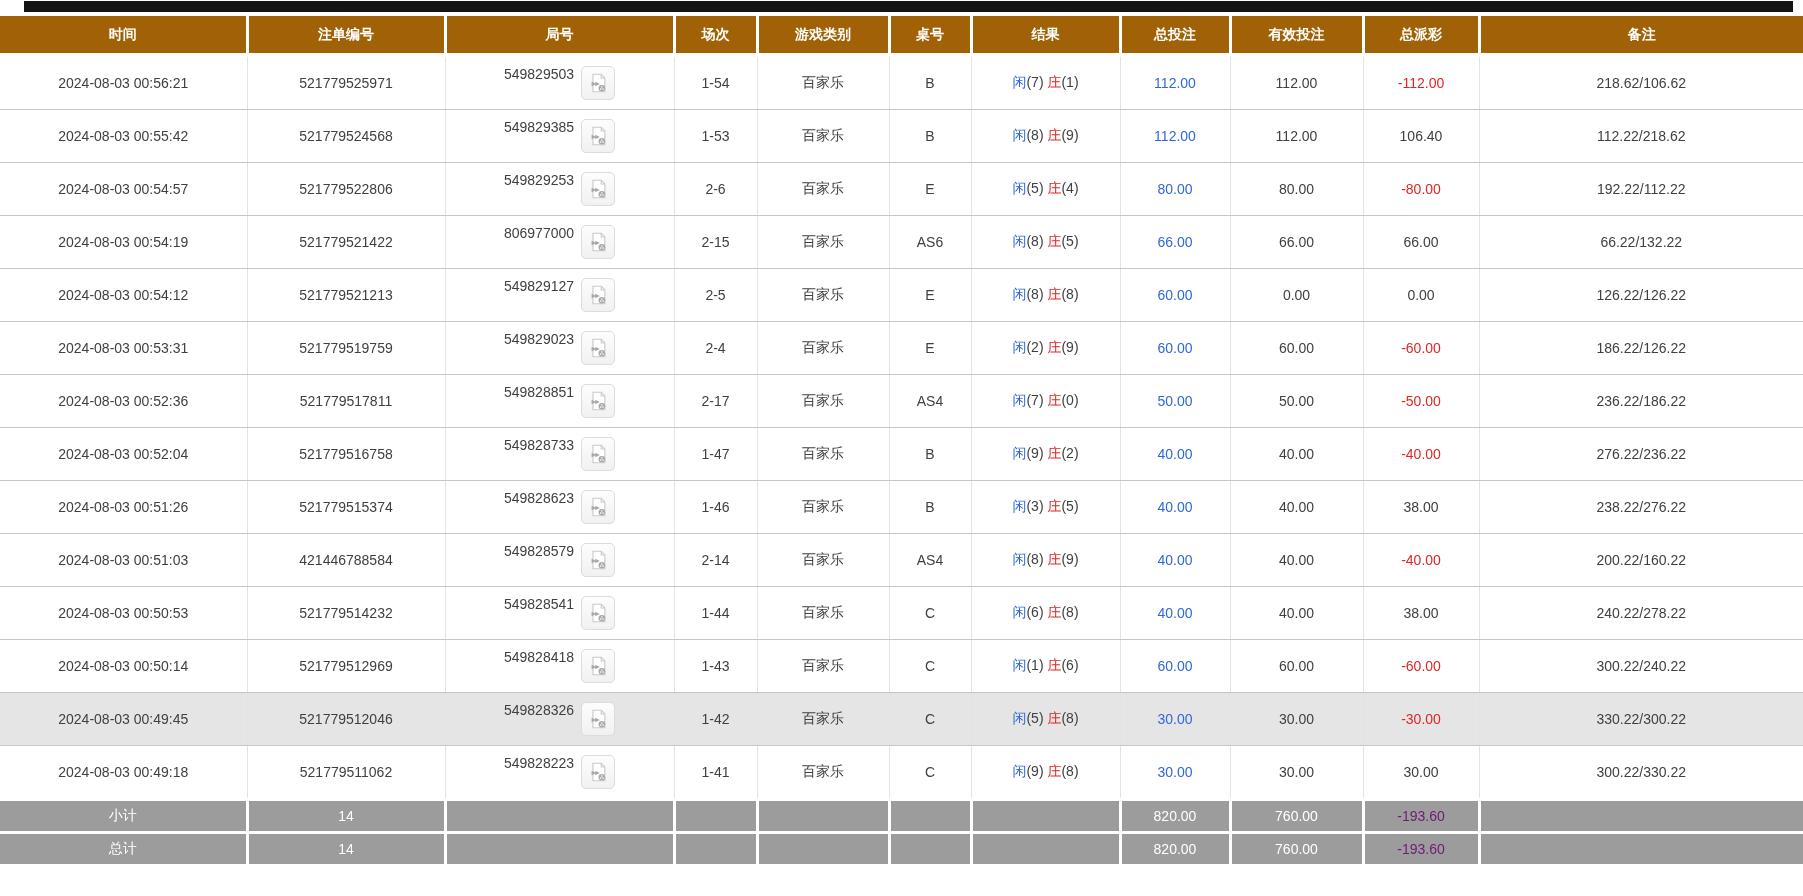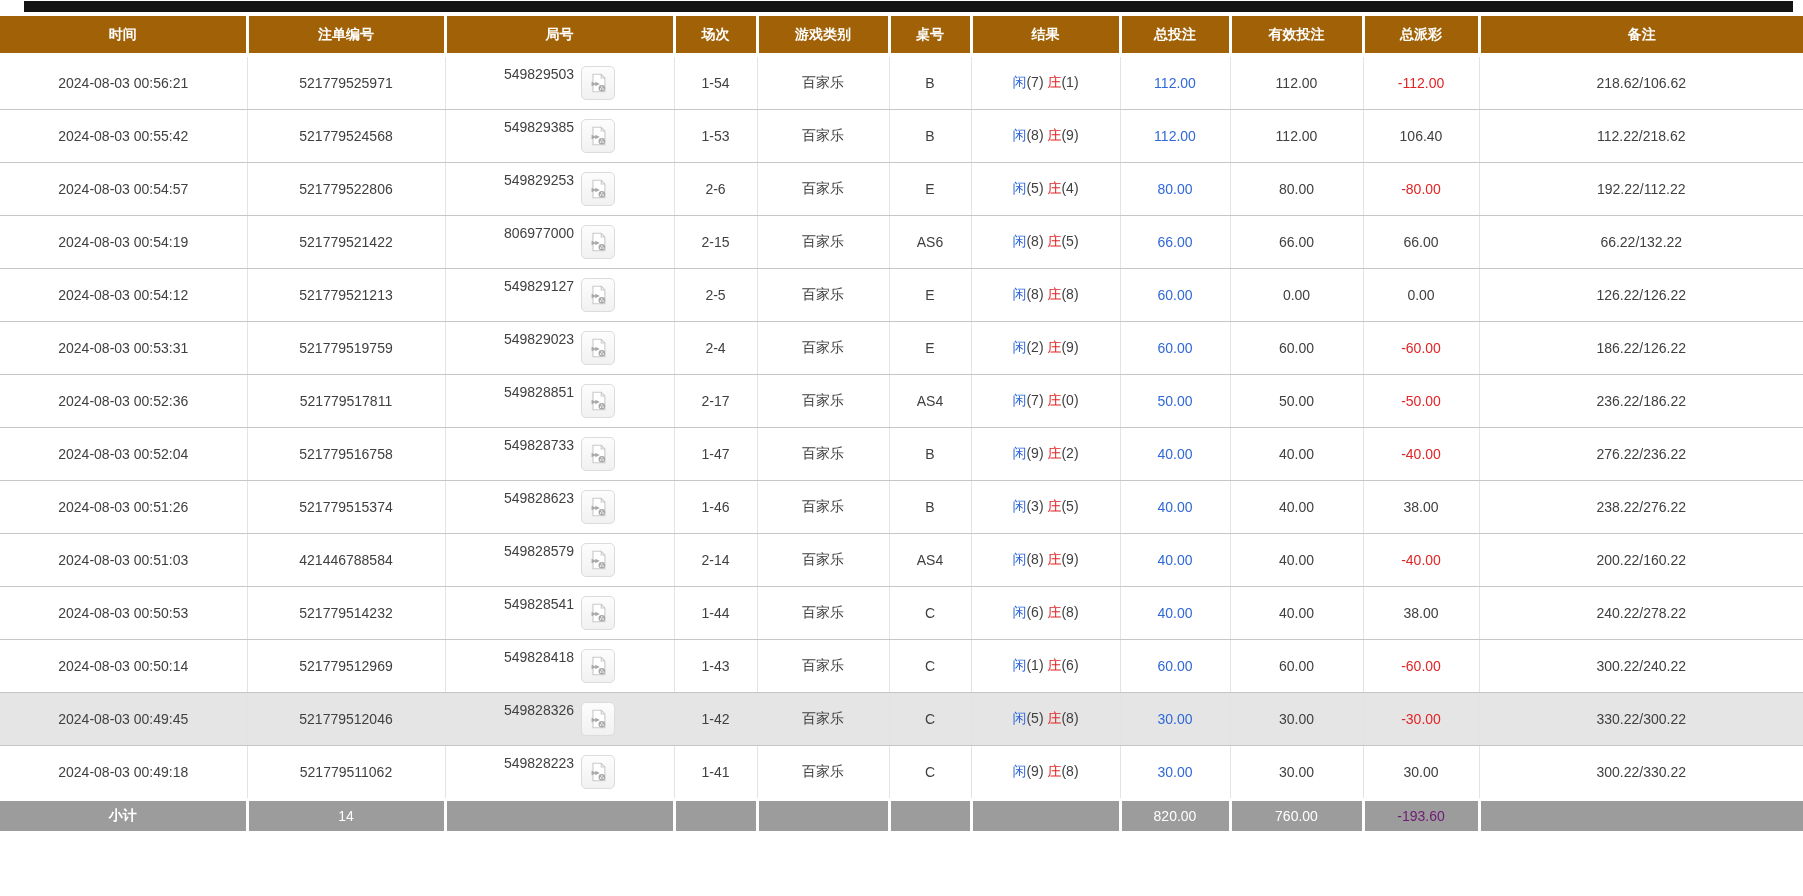--- a/index.html
+++ b/index.html
@@ -39,21 +39,21 @@
     display:inline-flex;align-items:center;justify-content:center;
   }
   .video-btn svg{display:block;}
   tfoot td{
     height:30px;padding:0 4px;text-align:center;vertical-align:middle;
     font-size:14px;color:#ffffff;background:#9c9c9c;
     border-right:3px solid #ffffff;border-top:3px solid #ffffff;
     white-space:nowrap;
   }
   tfoot td:last-child{border-right:none;}
-  tfoot td.sum-label{font-weight:bold;margin-top:32px;}
+  tfoot td.sum-label{font-weight:normal;margin-top:32px;}
   tfoot td.sum-count{font-weight:normal;}
   tfoot td .red{color:#701a75;}
 </style>
 </head>
 <body>
 
 <div class="topbar"></div>
 
 <table class="records">
   <colgroup id="cols">
@@ -457,14 +457,27 @@
         <td></td>
         <td></td>
         <td></td>
         <td></td>
         <td></td>
         <td>820.00</td>
         <td>760.00</td>
         <td><span class="red">-193.60</span></td>
         <td></td>
       </tr>
+      <tr>
+        <td class="sum-label">总计</td>
+        <td class="sum-count">14</td>
+        <td></td>
+        <td></td>
+        <td></td>
+        <td></td>
+        <td></td>
+        <td>820.00</td>
+        <td>760.00</td>
+        <td><span class="red">-193.60</span></td>
+        <td></td>
+      </tr>
     </tfoot>
 </table>
 
 </body></html>

